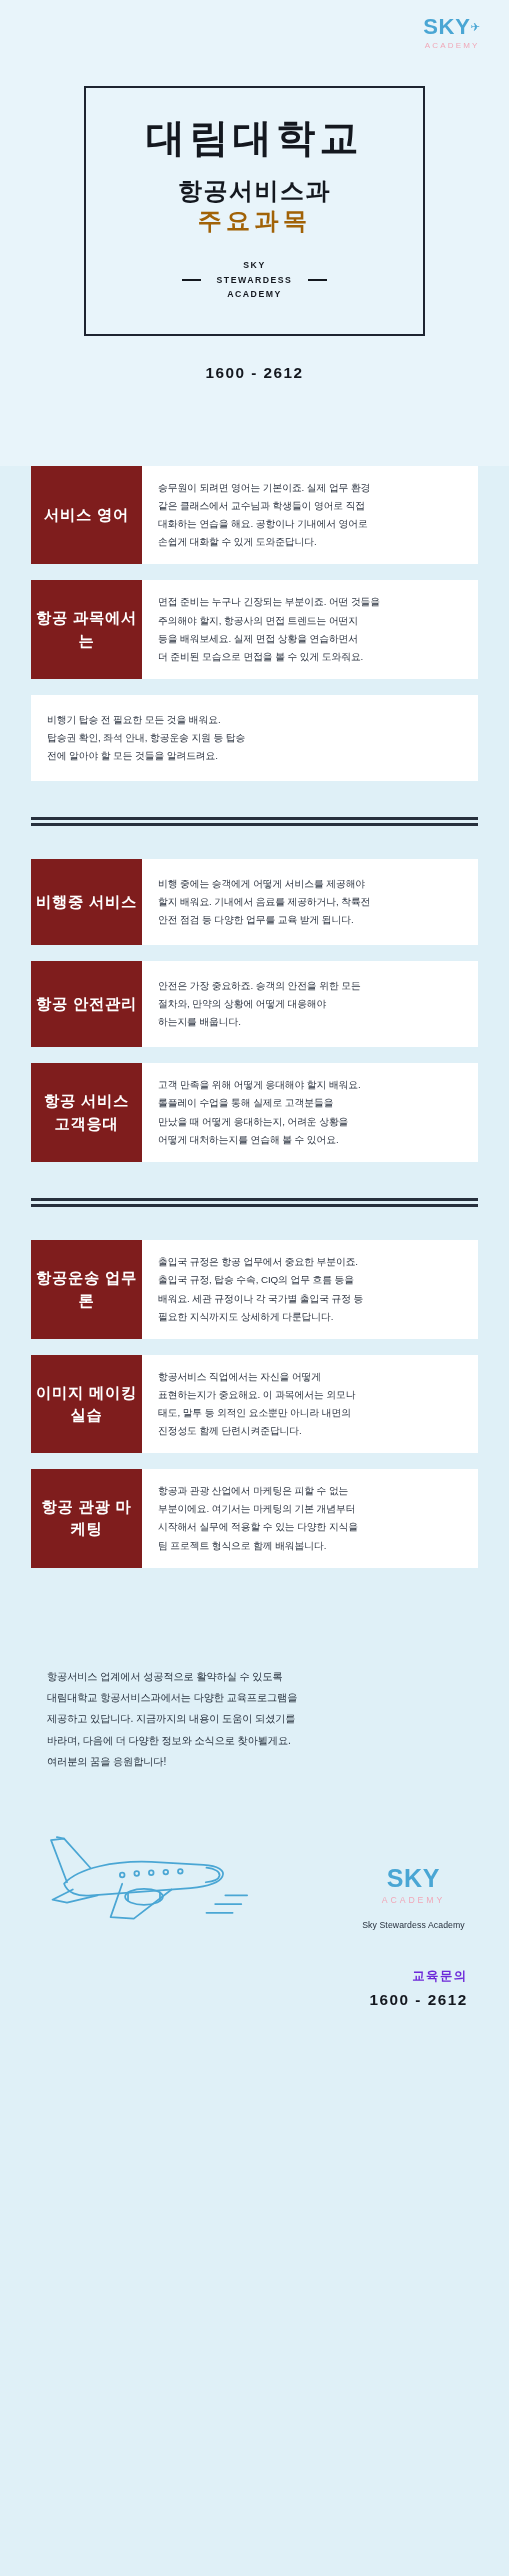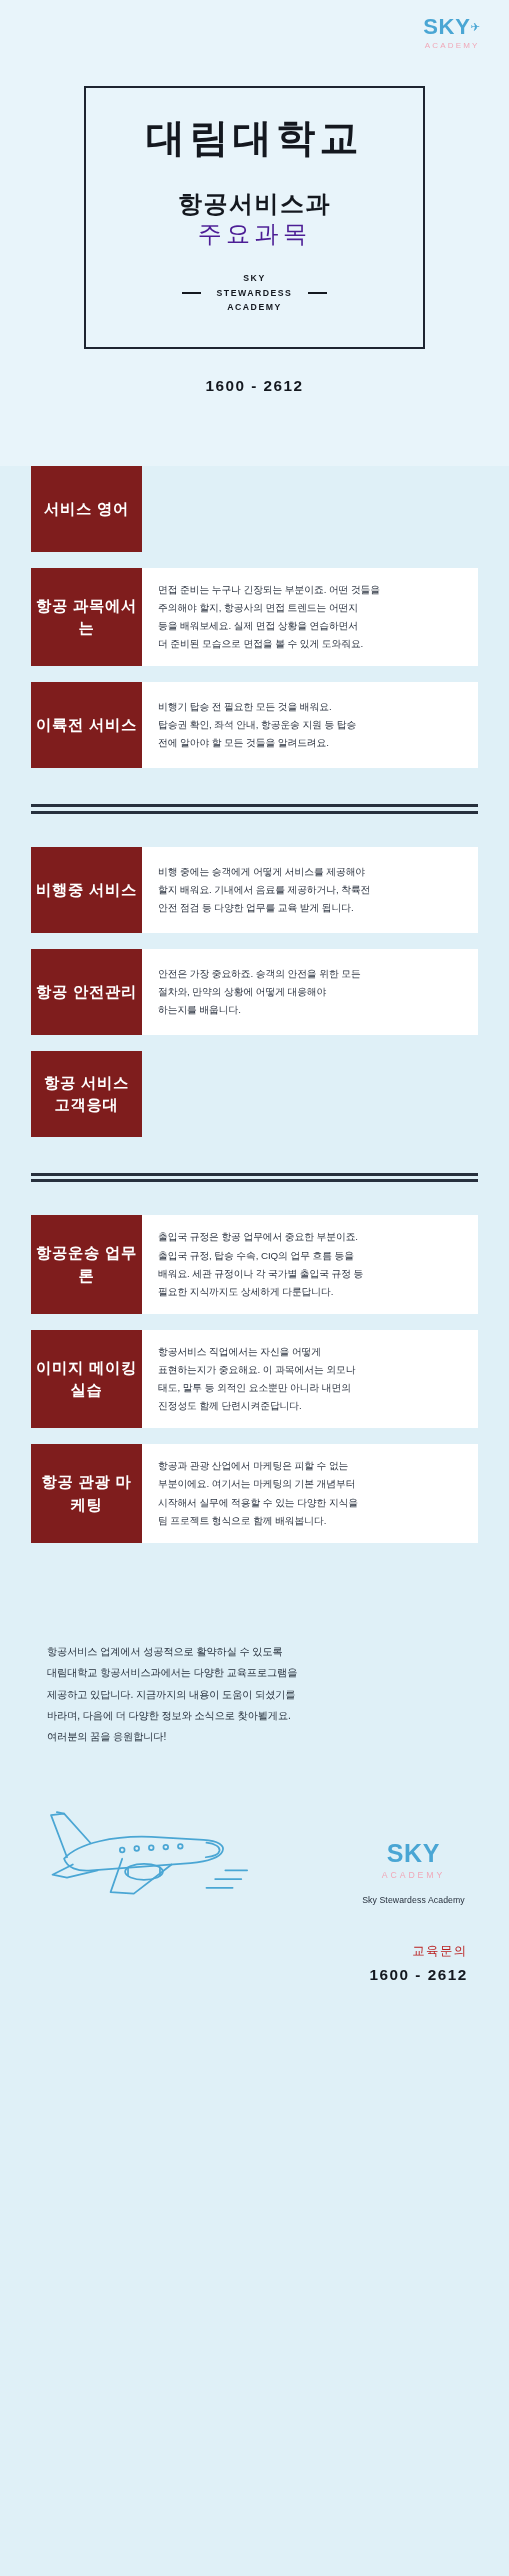--- a/index.html
+++ b/index.html
@@ -61,27 +61,27 @@
     font-weight: bold;
     color: #14181f;
     letter-spacing: 4.4px;
     line-height: 1.1;
   }
   .title-sub1 {
     font-size: 24px;
     font-weight: bold;
     color: #14181f;
     letter-spacing: 1.5px;
-    margin-top: 29px;
+    margin-top: 16px;
     line-height: 1.25;
   }
   .title-sub2 {
     font-size: 24px;
-    font-weight: normal;
-    color: #4c1d95;
+    font-weight: bold;
+    color: #a16207;
     letter-spacing: 4.4px;
     line-height: 1.25;
   }
   .title-logo {
     margin-top: 22px;
     font-size: 8.7px;
     font-weight: bold;
     color: #14181f;
     letter-spacing: 1.5px;
     line-height: 1.7;
@@ -201,22 +201,22 @@
     margin-top: 14.6px;
     letter-spacing: 0.1px;
   }
   .footer-contact {
     margin-top: 32px;
     text-align: right;
     padding-right: 7.3px;
   }
   .fc-label {
     font-size: 12.4px;
-    font-weight: normal;
-    color: #b91c1c;
+    font-weight: bold;
+    color: #6d28d9;
     letter-spacing: 1.5px;
   }
   .fc-number {
     font-size: 15.3px;
     font-weight: bold;
     color: #14181f;
     letter-spacing: 1.5px;
     margin-top: 5.8px;
   }
 </style>
@@ -251,34 +251,36 @@
 
     <div class="phone">1600 - 2612</div>
   </div>
 
   <div class="section">
     <div class="card-list">
 
       <div class="card">
         <div class="card-label">서비스
 영어</div>
+        <div class="card-body">승무원이 되려면 영어는 기본이죠. 실제 업무 환경
+같은 클래스에서 교수님과 학생들이 영어로 직접
+대화하는 연습을 해요. 공항이나 기내에서 영어로
+손쉽게 대화할 수 있게 도와준답니다.</div>
       </div>
 
       <div class="card">
         <div class="card-label">항공
 과목에서는</div>
         <div class="card-body">면접 준비는 누구나 긴장되는 부분이죠. 어떤 것들을
 주의해야 할지, 항공사의 면접 트렌드는 어떤지
 등을 배워보세요. 실제 면접 상황을 연습하면서
 더 준비된 모습으로 면접을 볼 수 있게 도와줘요.</div>
       </div>
 
       <div class="card">
-        <div class="card-label">이륙전
-서비스</div>
         <div class="card-body">비행기 탑승 전 필요한 모든 것을 배워요.
 탑승권 확인, 좌석 안내, 항공운송 지원 등 탑승
 전에 알아야 할 모든 것들을 알려드려요.</div>
       </div>
 
     </div>
   </div>
 
   <div class="divider-wrap">
     <div class="divider"></div>
@@ -300,20 +302,24 @@
 안전관리</div>
         <div class="card-body">안전은 가장 중요하죠. 승객의 안전을 위한 모든
 절차와, 만약의 상황에 어떻게 대응해야
 하는지를 배웁니다.</div>
       </div>
 
       <div class="card">
         <div class="card-label">항공
 서비스
 고객응대</div>
+        <div class="card-body">고객 만족을 위해 어떻게 응대해야 할지 배워요.
+롤플레이 수업을 통해 실제로 고객분들을
+만났을 때 어떻게 응대하는지, 어려운 상황을
+어떻게 대처하는지를 연습해 볼 수 있어요.</div>
       </div>
 
     </div>
   </div>
 
   <div class="divider-wrap">
     <div class="divider"></div>
   </div>
 
   <div class="section">

